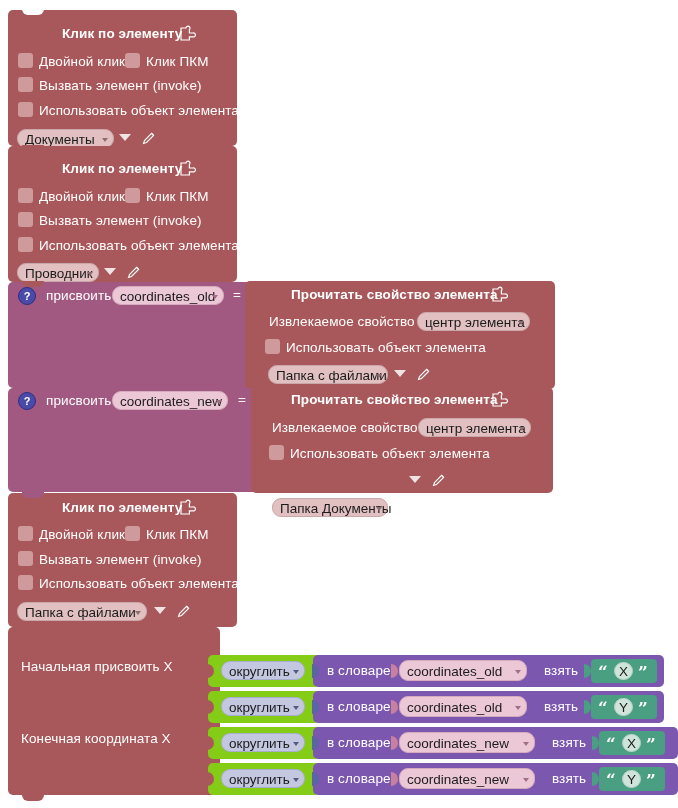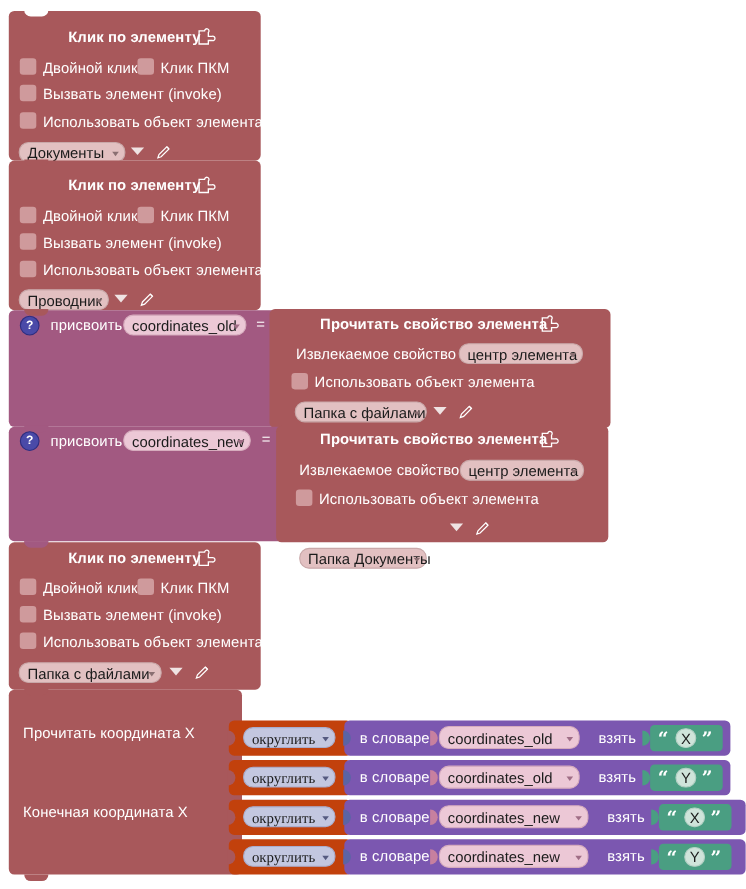--- a/index.html
+++ b/index.html
@@ -43,21 +43,21 @@
     border-bottom-left-radius:7px;border-bottom-right-radius:7px;
   }
 
   
   .c-red   {background:#a8585b;}
   .c-red   .notch-top{background:#ffffff;}
   .c-red   .notch-bot{background:#a8585b;}
   .c-purple{background:#a25981;}
   .c-purple .notch-top{background:#ffffff;}
   .c-purple .notch-bot{background:#a25981;}
-  .c-blue  {background:#c2410c;font-family:Liberation Serif, serif;}
+  .c-blue  {background:#84cc16;}
   .c-viol  {background:#7b57b0;}
   .c-green {background:#4a9e82;}
 
   
   .lbl{
     position:absolute;color:#ffffff;font-size:13.5px;white-space:nowrap;
     line-height:16px;letter-spacing:.1px;
   }
 
   
@@ -305,21 +305,21 @@
       <path d="M1.5 12.5l1-3L9.6 2.4l2 2-7.1 7.1z" fill="none" stroke="#ffffff" stroke-width="1.1"></path>
       <path d="M9.6 2.4l2 2" stroke="#ffffff" stroke-width="1.1"></path>
     </svg>
   </div>
 
   <div class="blk c-red" style="left:8px;top:627px;width:212px;height:168px;border-radius:5px;">
     <div class="notch-top" style="background:#a8585b;"></div>
     <div class="notch-bot"></div>
 
 
-    <div class="lbl" style="left:13px;top:32px;">Прочитать координата X</div>
+    <div class="lbl" style="left:13px;top:32px;">Начальная присвоить X</div>
     <div class="lbl" style="left:13px;top:104px;">Конечная координата X</div>
   </div>
 
   <div class="blk c-blue" style="left:208px;top:655px;width:112px;height:32px;border-radius:5px;">
     <div class="socket" style="left:-1px;top:6px;">
       <div class="tab" style="background:#a8585b;"></div>
     </div>
     <div class="fld lav" style="left:13px;top:6px;width:84px;">
       <span>округлить</span>
       <span class="arw"></span>

